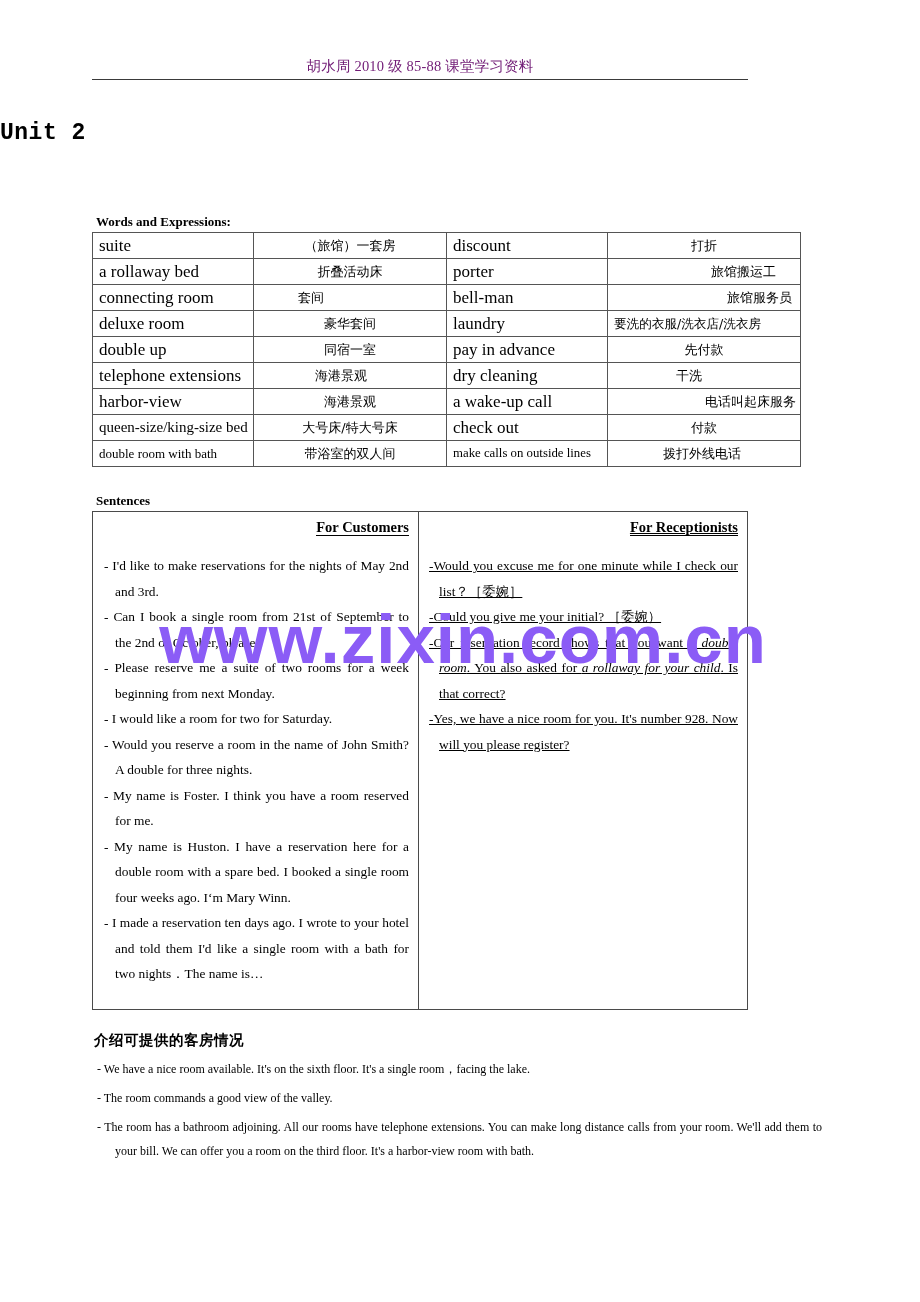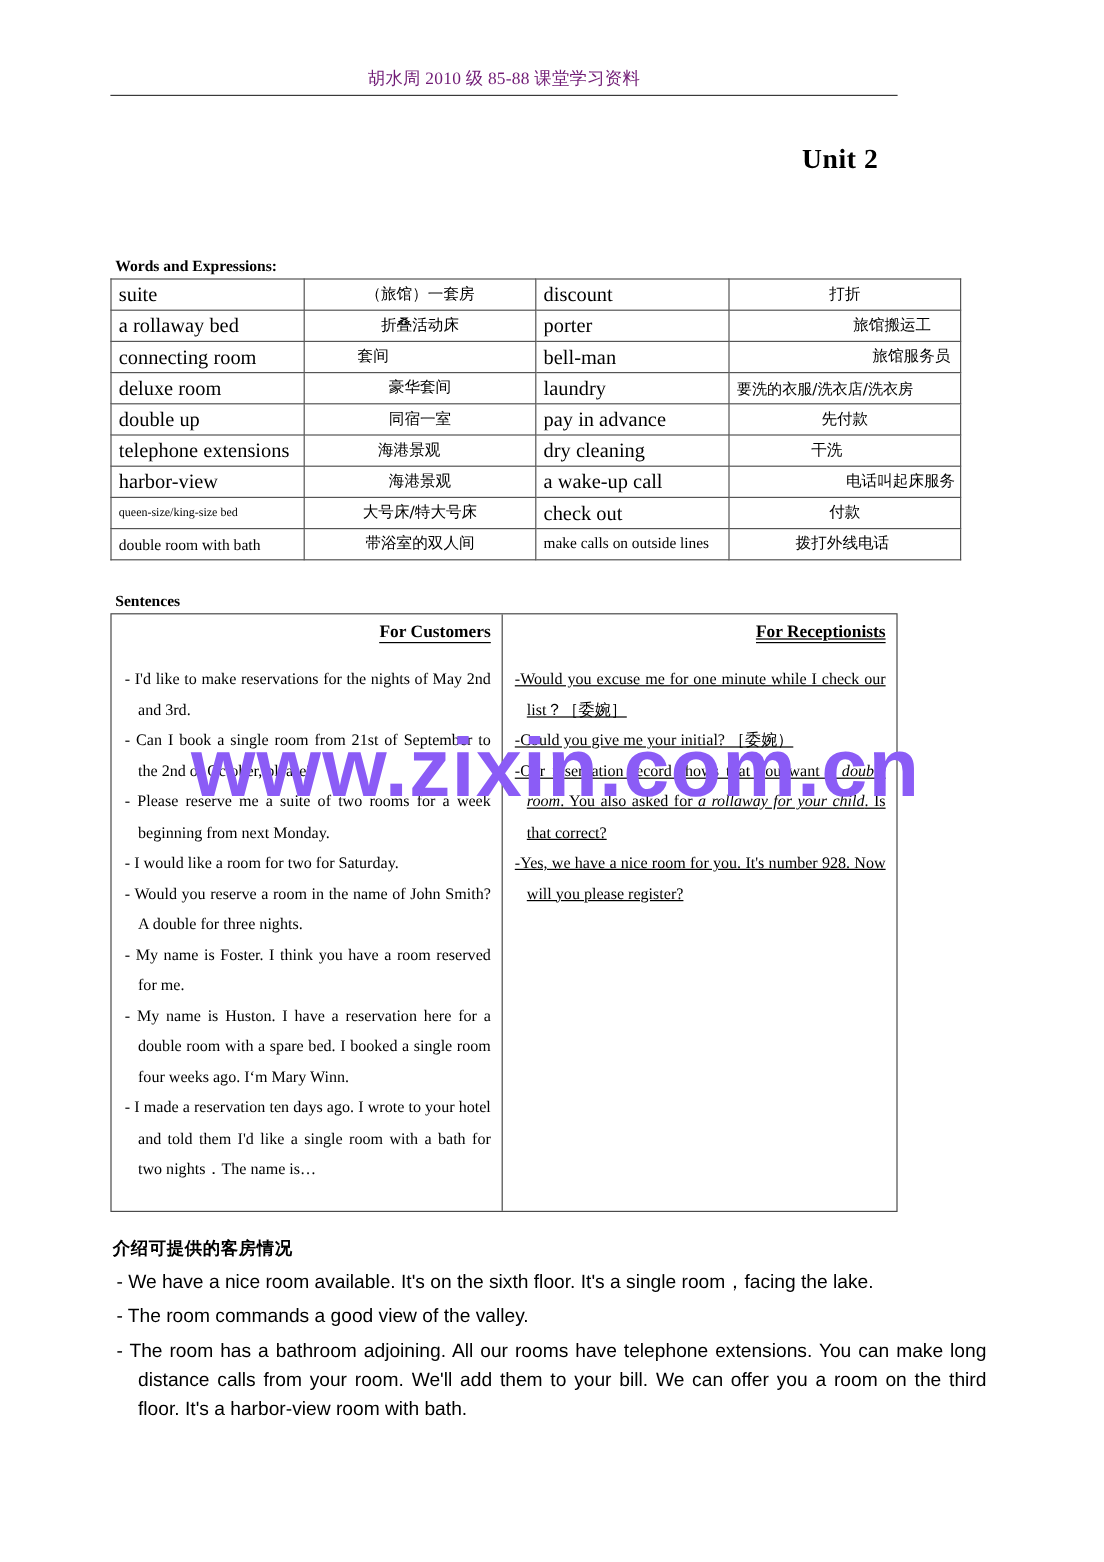--- a/index.html
+++ b/index.html
@@ -44,24 +44,24 @@
     width: 100%;
     margin-top: 1px;
   }
 
   
   .unit-title {
     position: absolute;
     left: 0;
     top: 120px;
     width: 732px;
-    text-align: right;
+    text-align: left;
     font-size: 23px;
     font-weight: bold;
-    font-family: Liberation Serif, serif;
+    font-family: Liberation Mono, monospace;
     letter-spacing: 0.5px;
   }
 
   
   .sec-heading {
     position: absolute;
     font-weight: bold;
     font-size: 13px;
     font-family: "Liberation Serif", "DejaVu Serif", serif;
     white-space: nowrap;
@@ -158,27 +158,27 @@
 
   
   .bottom-block {
     position: absolute;
     left: 94px;
     top: 1057px;
     width: 728px;
   }
   .bottom-block p {
     margin: 0 0 5px 0;
-    font-size: 16px;
+    font-size: 12px;
     line-height: 24px;
     text-align: justify;
     text-justify: inter-word;
     padding-left: 14px;
     text-indent: -11px;
-    font-family: Liberation Sans, sans-serif;
+    font-family: Liberation Serif, serif;
   }
   .bottom-block p.indent2 {
     padding-left: 21px;
     text-indent: -18px;
   }
 
   
   .watermark {
     position: absolute;
     left: 118px;
@@ -247,21 +247,21 @@
         <td class="en">dry cleaning</td>
         <td class="cn al-c" style="padding-right:36px">干洗</td>
       </tr>
       <tr>
         <td class="en">harbor-view</td>
         <td class="cn al-c">海港景观</td>
         <td class="en">a wake-up call</td>
         <td class="cn al-r" style="padding-right:4px">电话叫起床服务</td>
       </tr>
       <tr>
-        <td class="en" style="font-size:10px">queen-size/king-size bed</td>
+        <td class="en" style="font-size:15px">queen-size/king-size bed</td>
         <td class="cn al-c">大号床/特大号床</td>
         <td class="en">check out</td>
         <td class="cn al-c">付款</td>
       </tr>
       <tr>
         <td class="en" style="font-size:13px">double room with bath</td>
         <td class="cn al-c">带浴室的双人间</td>
         <td class="en" style="width:212px;font-size:12.8px">make calls on outside lines</td>
         <td class="cn" style="width:116px;text-align:center;padding-left:2px">拨打外线电话</td>
       </tr>

